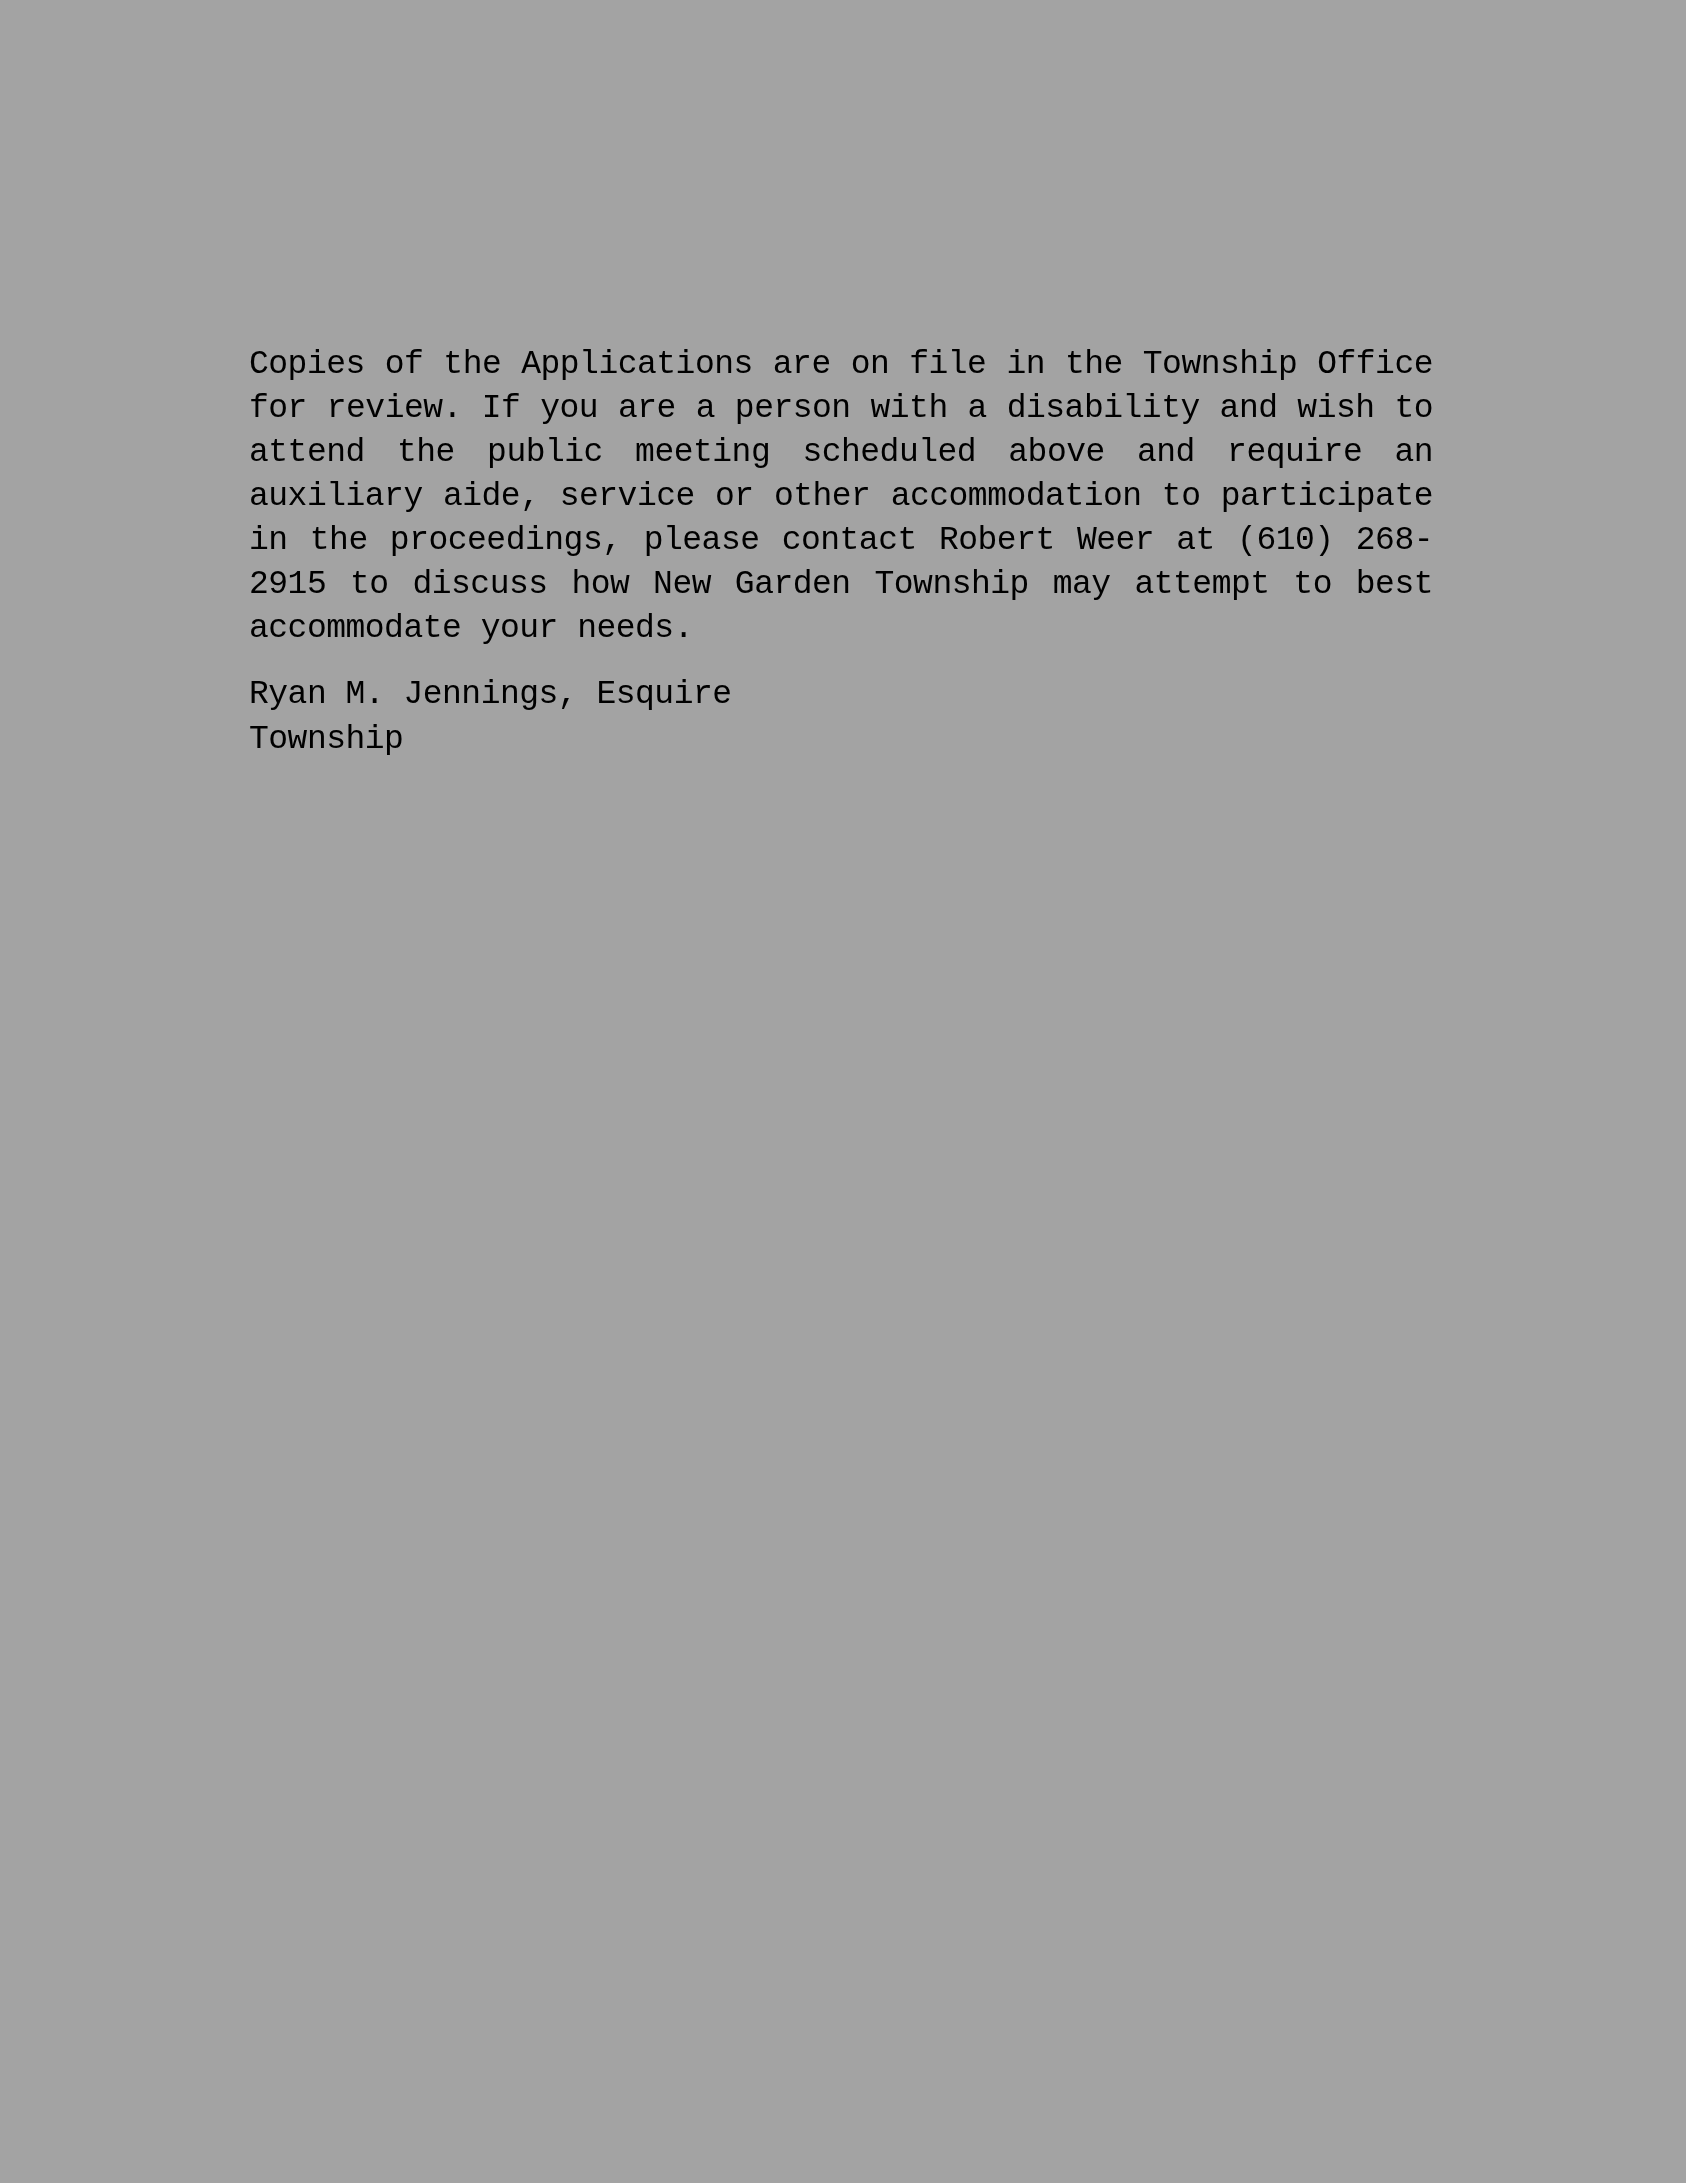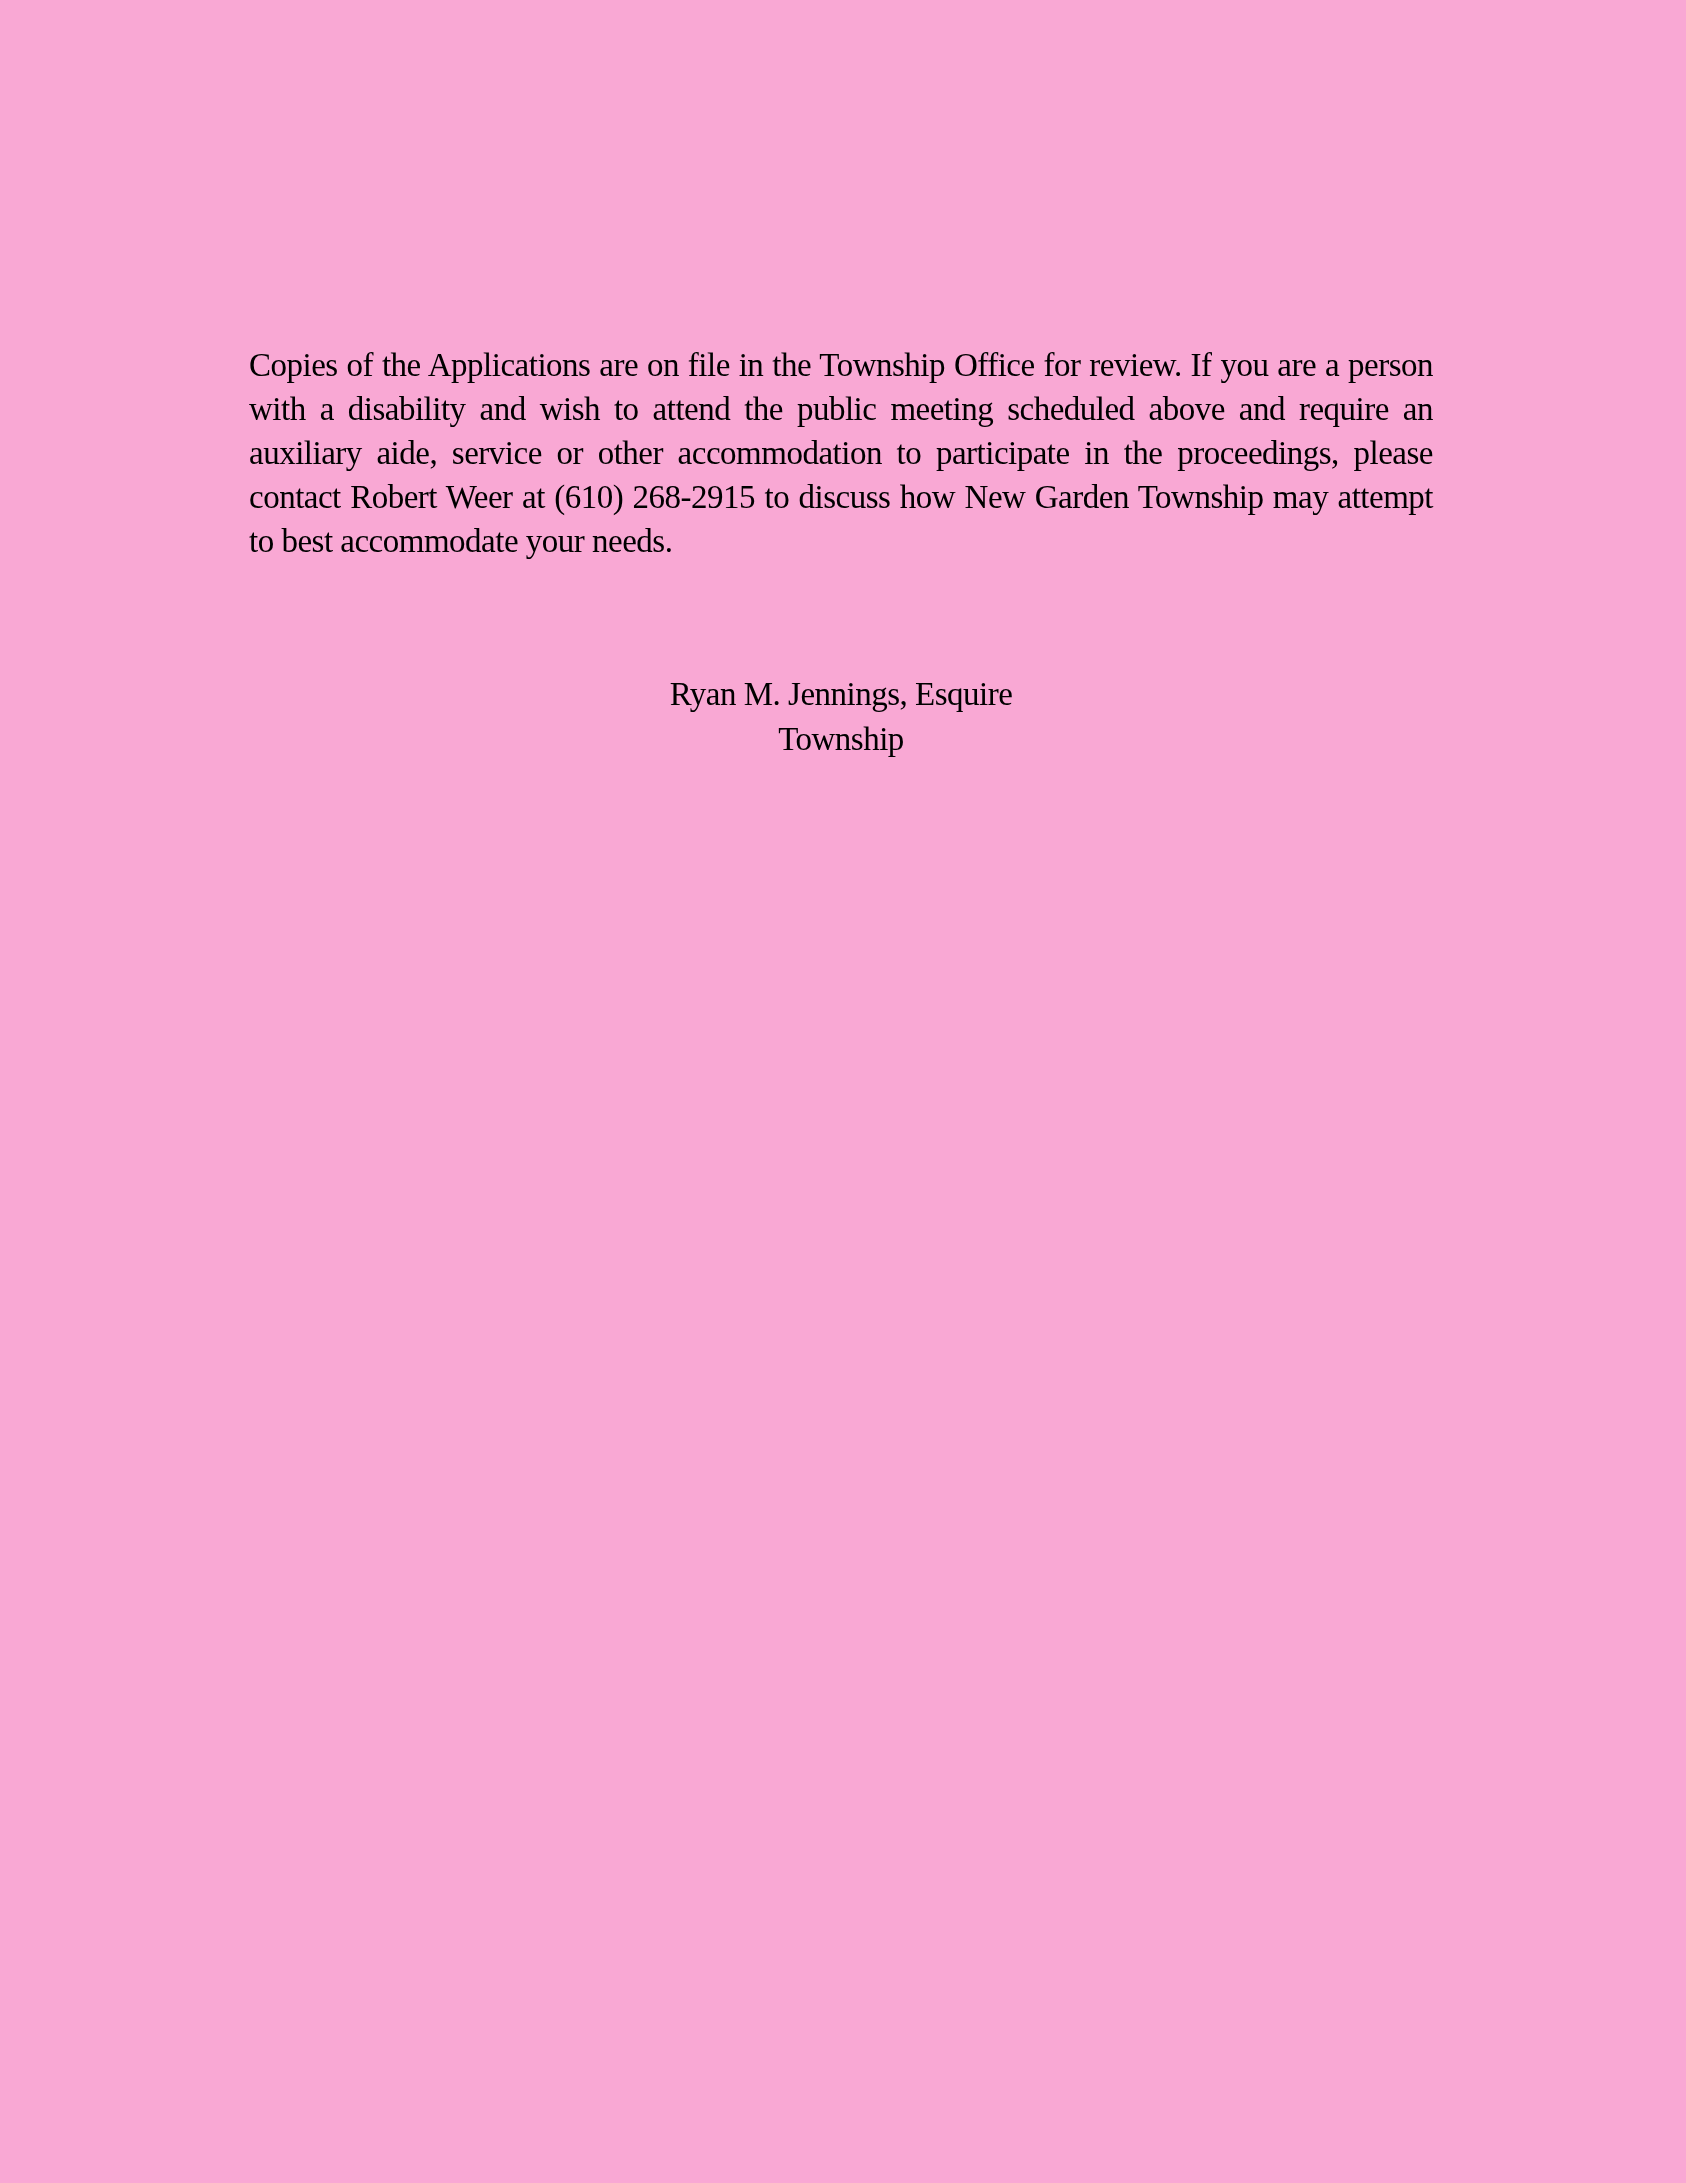--- a/index.html
+++ b/index.html
@@ -14,40 +14,40 @@
       overflow: hidden;
       font-family: "Liberation Serif", "DejaVu Serif", serif;
       color: #000000;
     }
     .page {
       position: absolute;
       left: 0;
       top: 0;
       width: 1687px;
       height: 2183px;
-      background: #f9a8d4;
+      background: #a3a3a3;
+      font-family: Liberation Mono, monospace;
     }
     .notice {
       position: absolute;
       left: 249px;
       top: 343px;
       width: 1184px;
       font-size: 33px;
       line-height: 44px;
       text-align: justify;
       text-align-last: left;
       letter-spacing: -0.5px;
       margin: 0;
     }
     .signature {
       position: absolute;
       left: 249px;
       top: 672px;
       width: 1184px;
-      text-align: center;
       font-size: 33px;
       line-height: 45px;
       letter-spacing: -0.5px;
     }
     .signature div { margin: 0; }
   </style>
 </head>
 <body>
 
 <div class="page">

